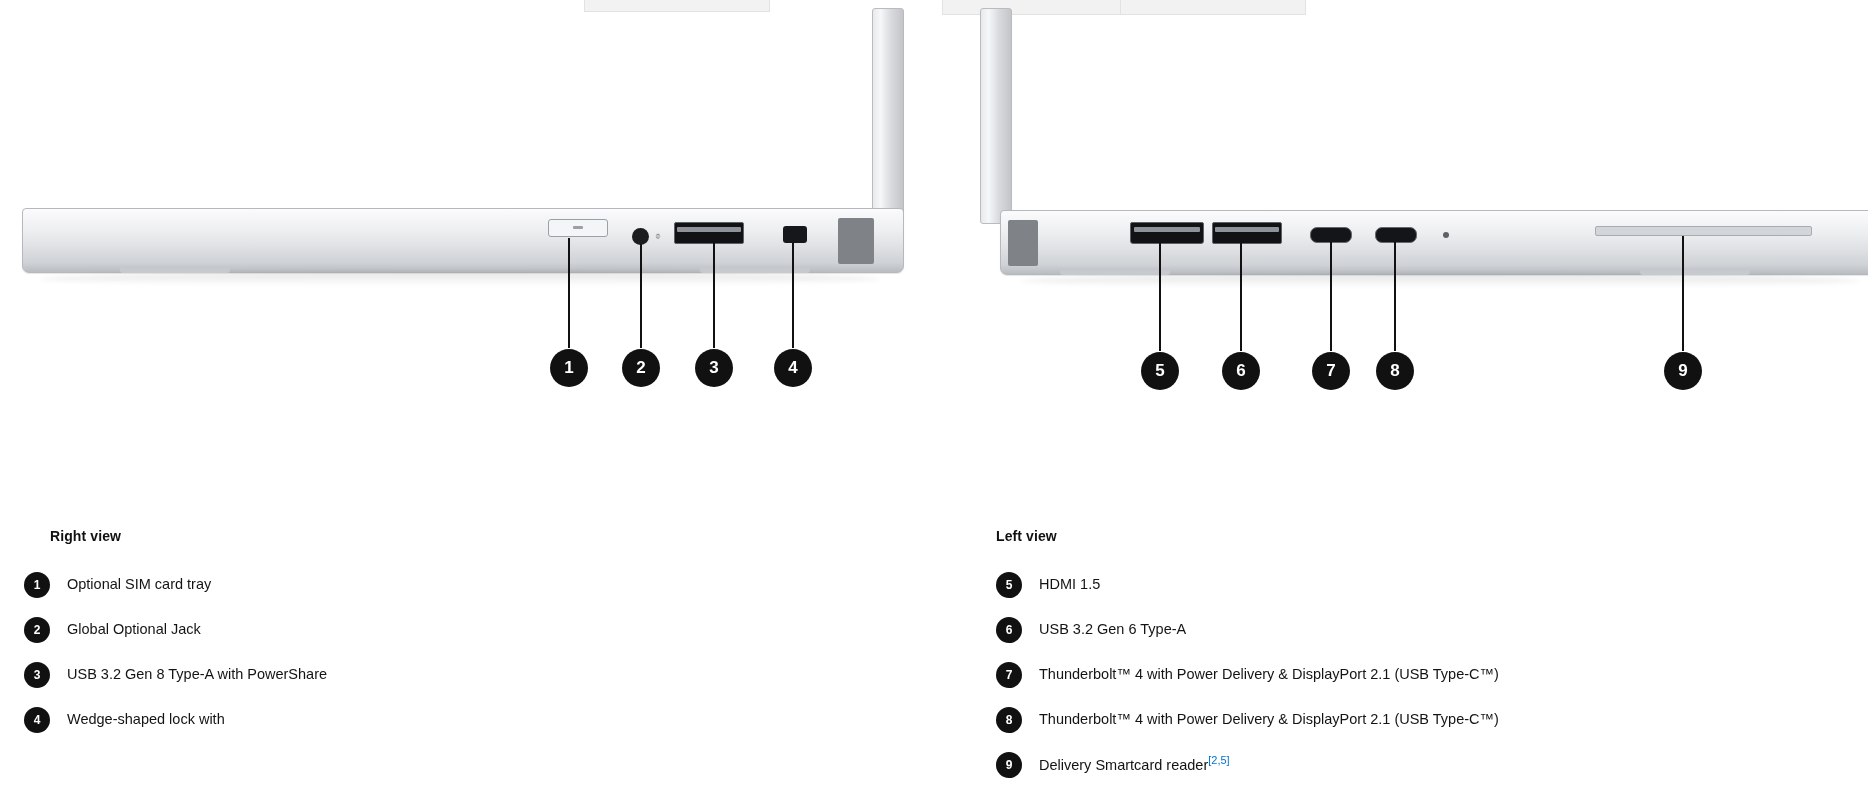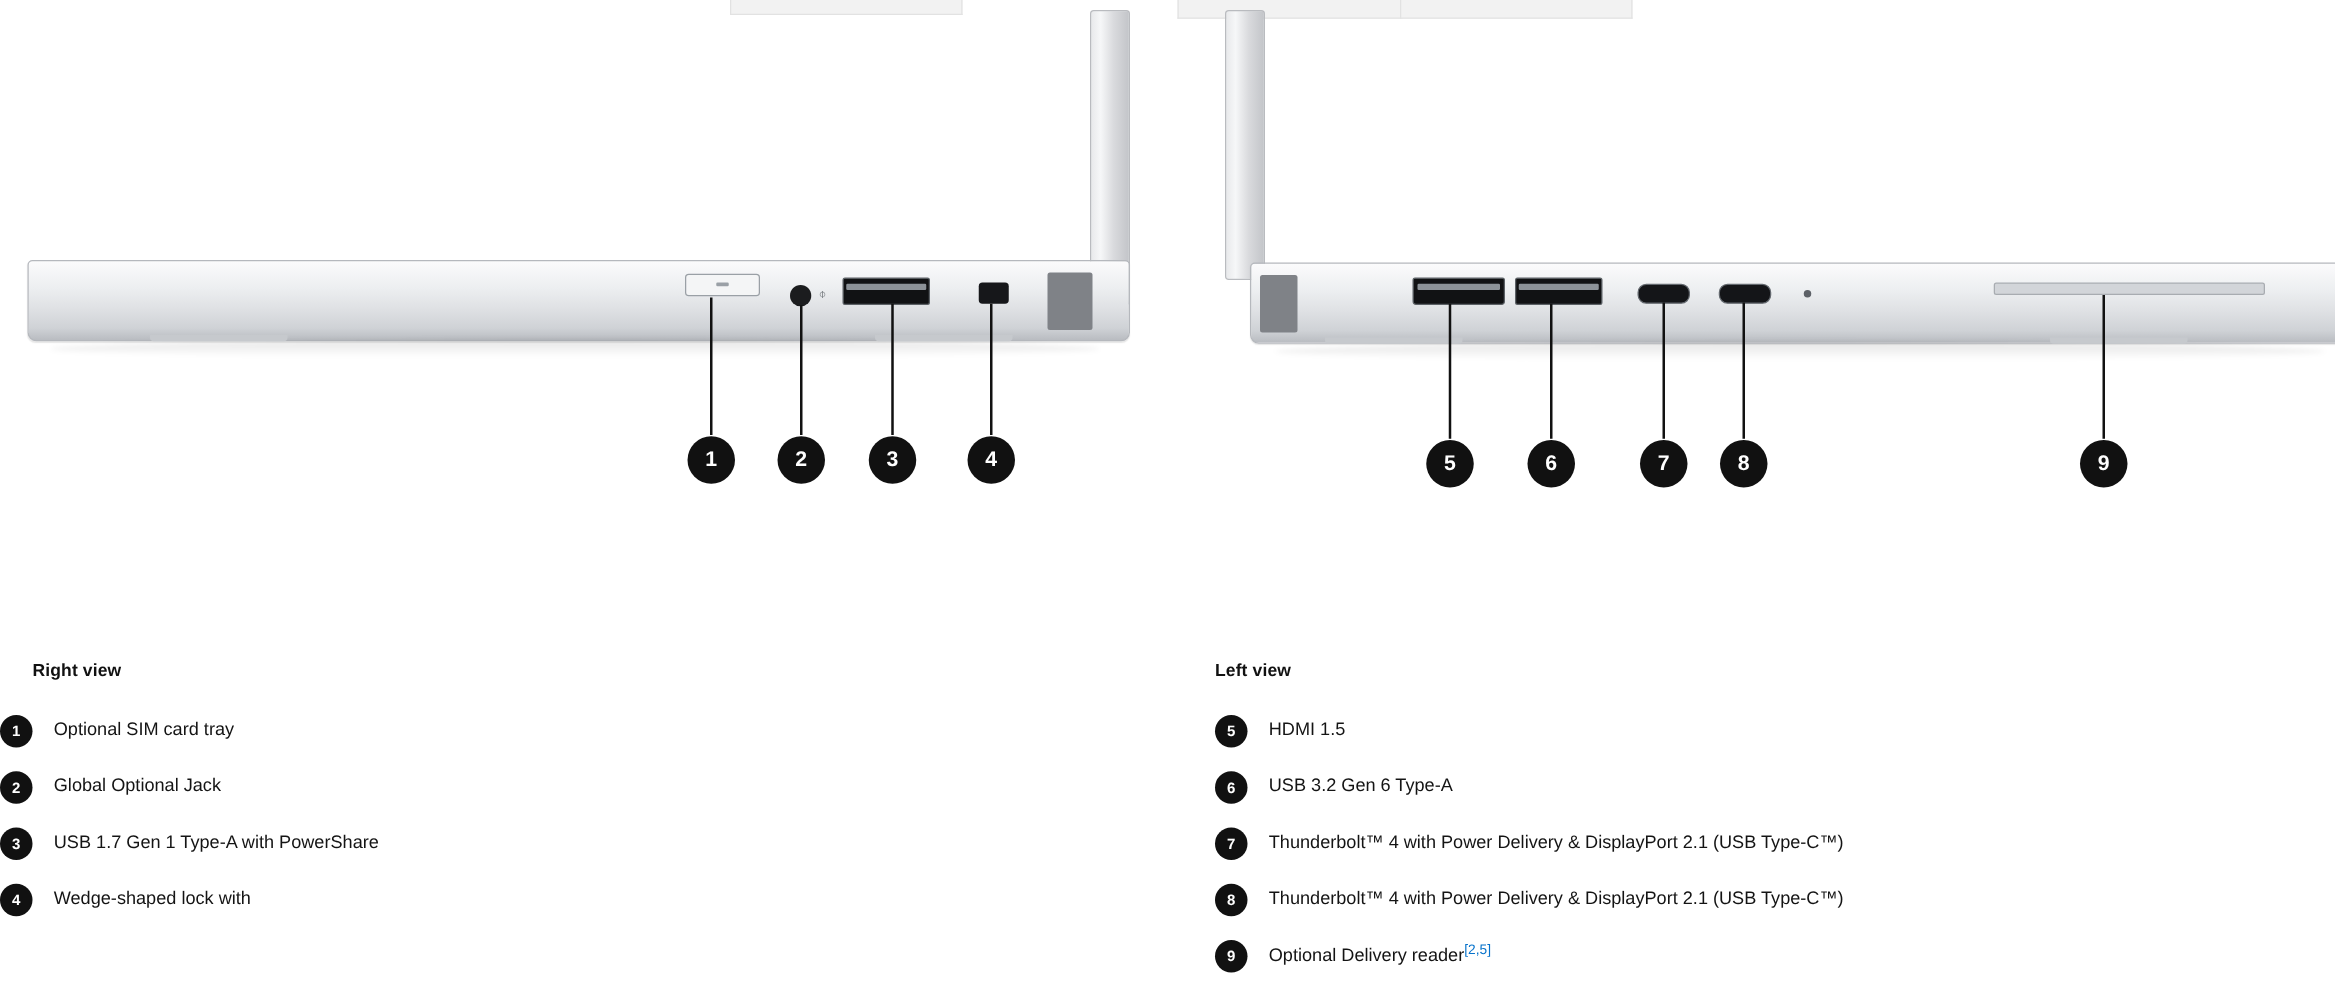--- a/index.html
+++ b/index.html
@@ -158,20 +158,21 @@
     position: absolute;
     width: 2px;
     background: #111111;
     z-index: 4;
   }
 
   
   .legend-col {
     position: absolute;
     top: 528px;
+    margin-left: 24px;
   }
   .legend-col.right-col { left: 0px; width: 930px; }
   .legend-col.left-col  { left: 972px; width: 900px; }
 
   .legend-title {
     font-size: 14px;
     font-weight: 700;
     color: #111111;
     margin: 0 0 18px 26px;
     letter-spacing: 0.1px;
@@ -306,21 +307,21 @@
   <div class="legend-item">
     <div class="legend-badge">1</div>
     <div class="legend-text">Optional SIM card tray</div>
   </div>
   <div class="legend-item">
     <div class="legend-badge">2</div>
     <div class="legend-text">Global Optional Jack</div>
   </div>
   <div class="legend-item">
     <div class="legend-badge">3</div>
-    <div class="legend-text">USB 1.7 Gen 1 Type-A with PowerShare</div>
+    <div class="legend-text">USB 3.2 Gen 8 Type-A with PowerShare</div>
   </div>
   <div class="legend-item">
     <div class="legend-badge">4</div>
     <div class="legend-text">Wedge-shaped lock with</div>
   </div>
 </div>
 
 <div class="legend-col left-col">
   <div class="legend-title">Left view</div>
 
@@ -336,16 +337,16 @@
     <div class="legend-badge">7</div>
     <div class="legend-text">Thunderbolt™ 4 with Power Delivery &amp; DisplayPort 2.1 (USB Type-C™)</div>
   </div>
   <div class="legend-item">
     <div class="legend-badge">8</div>
     <div class="legend-text">Thunderbolt™ 4 with Power Delivery &amp; DisplayPort 2.1 (USB Type-C™)</div>
   </div>
   <div class="legend-item">
     <div class="legend-badge">9</div>
     <div class="legend-text">
-      <span>Optional Delivery reader</span><a class="fnote" href="#">[2,5]</a>
+      <span>Delivery Smartcard reader</span><a class="fnote" href="#">[2,5]</a>
     </div>
   </div>
 </div>
 
 </body></html>

